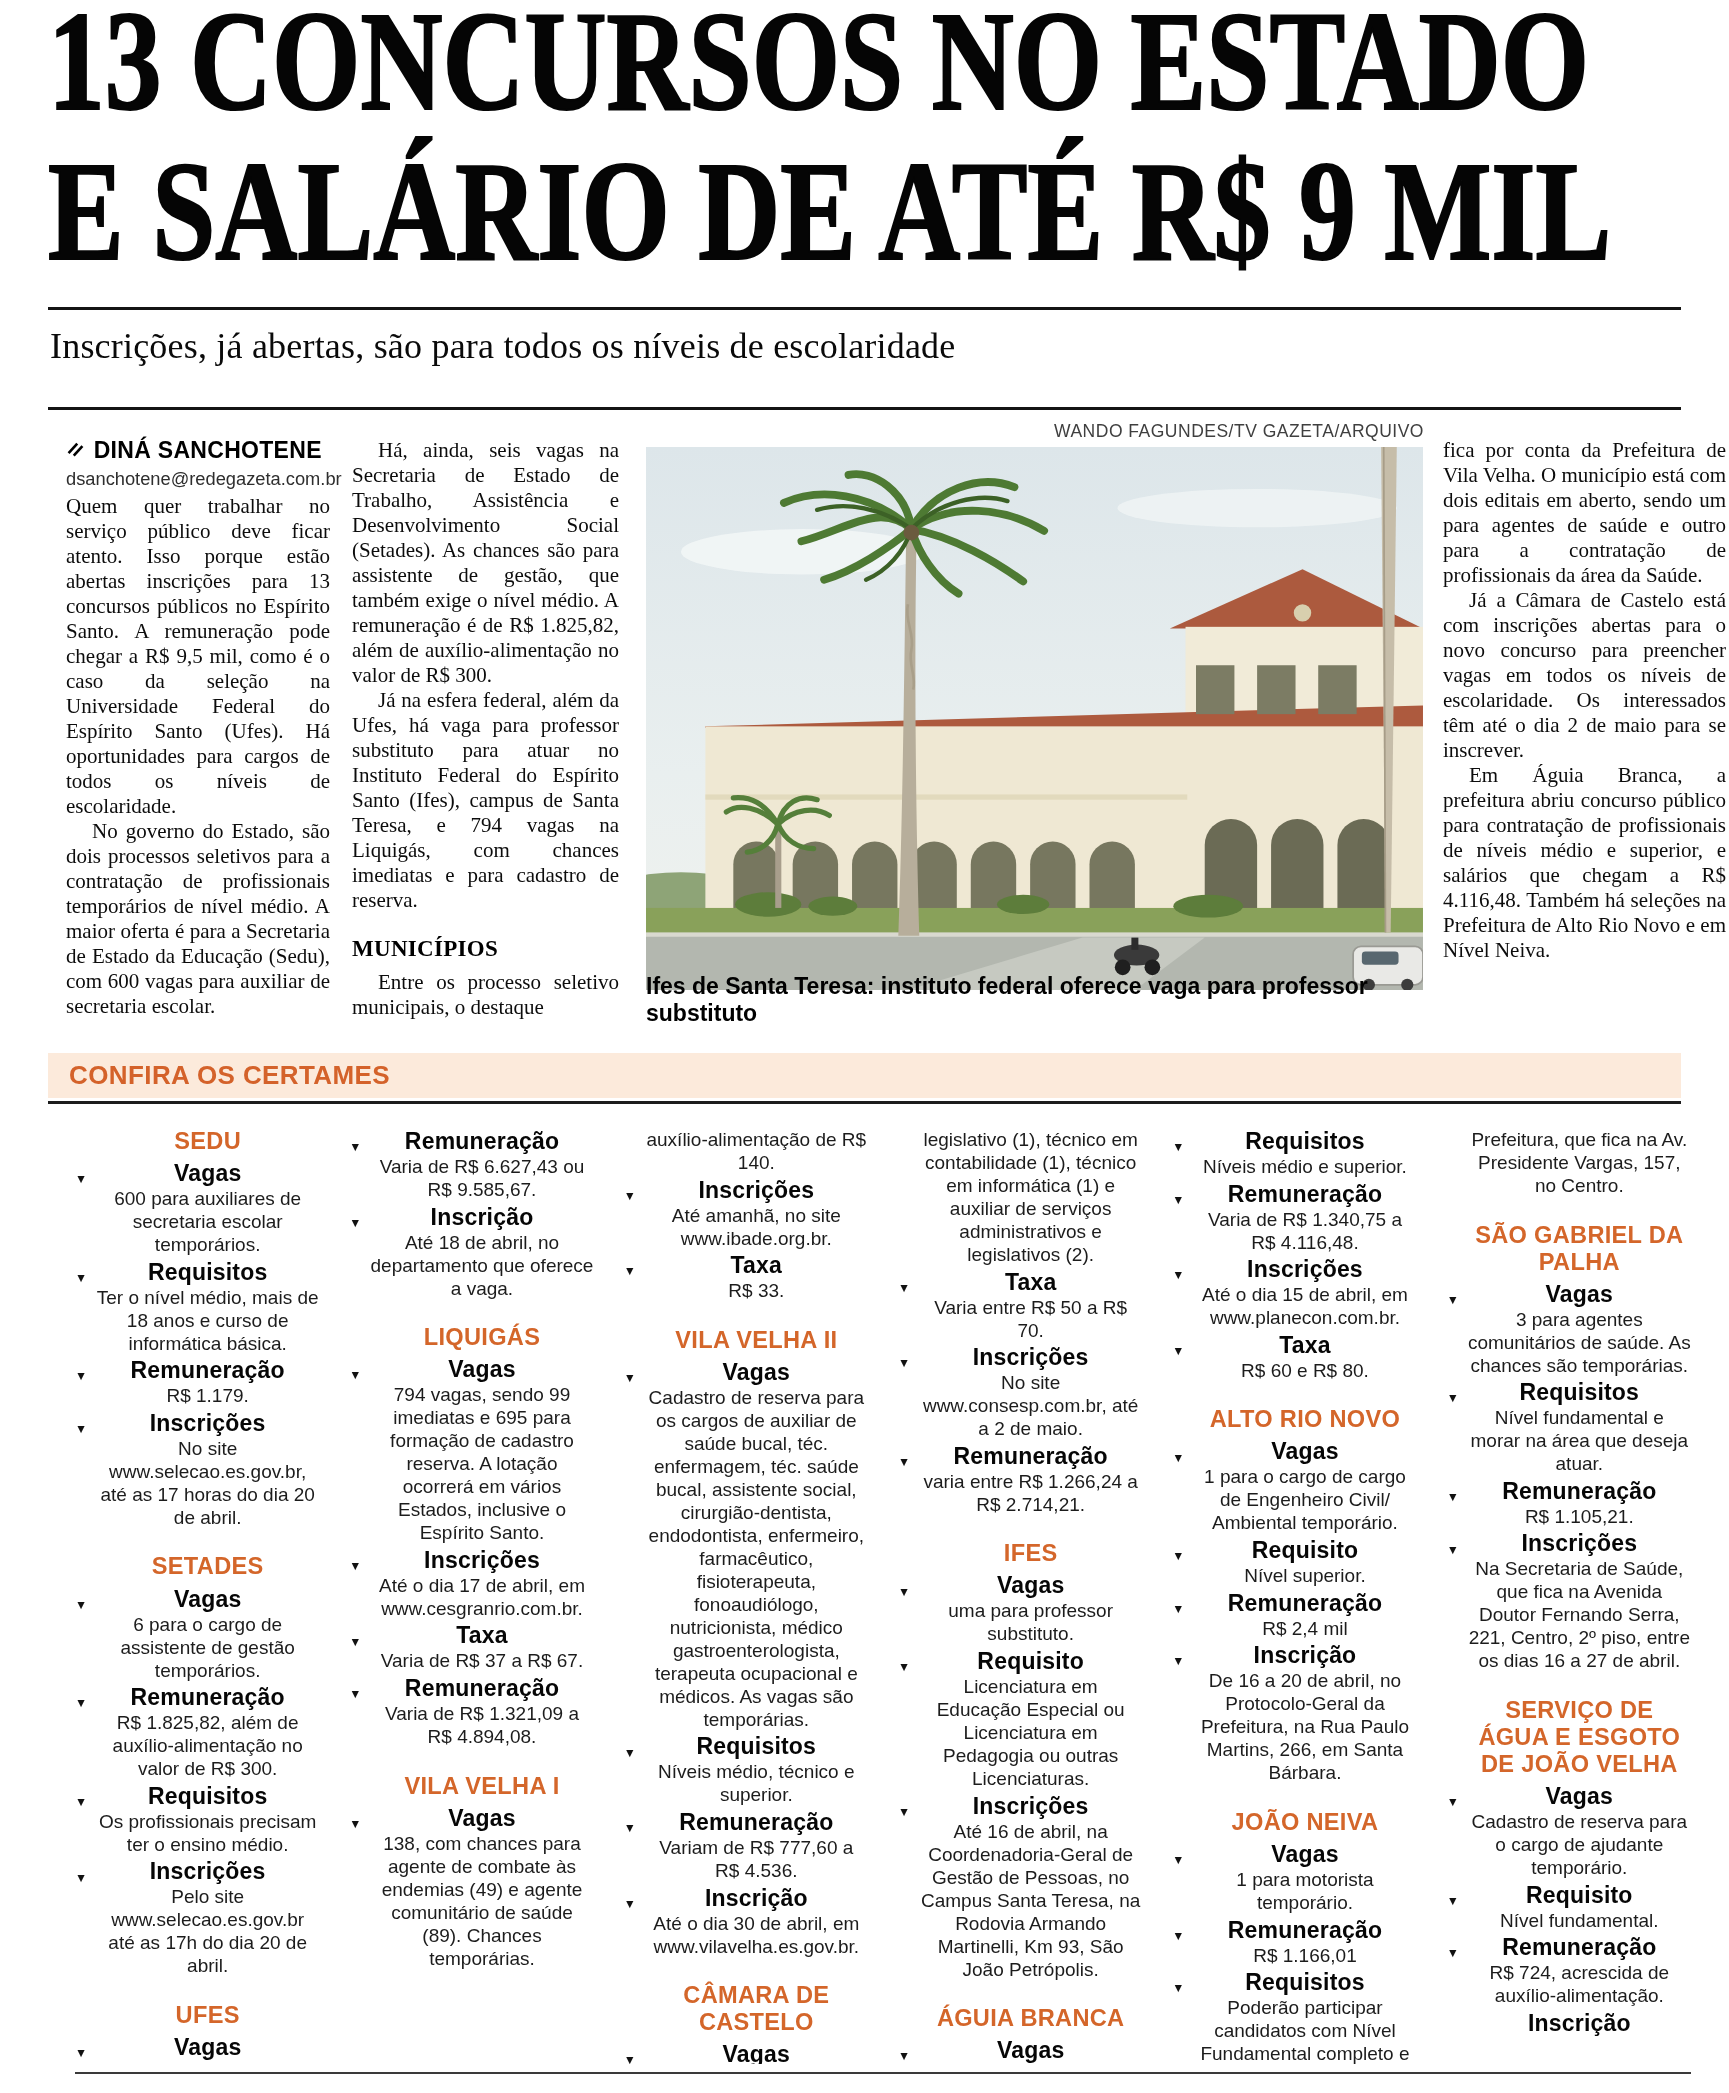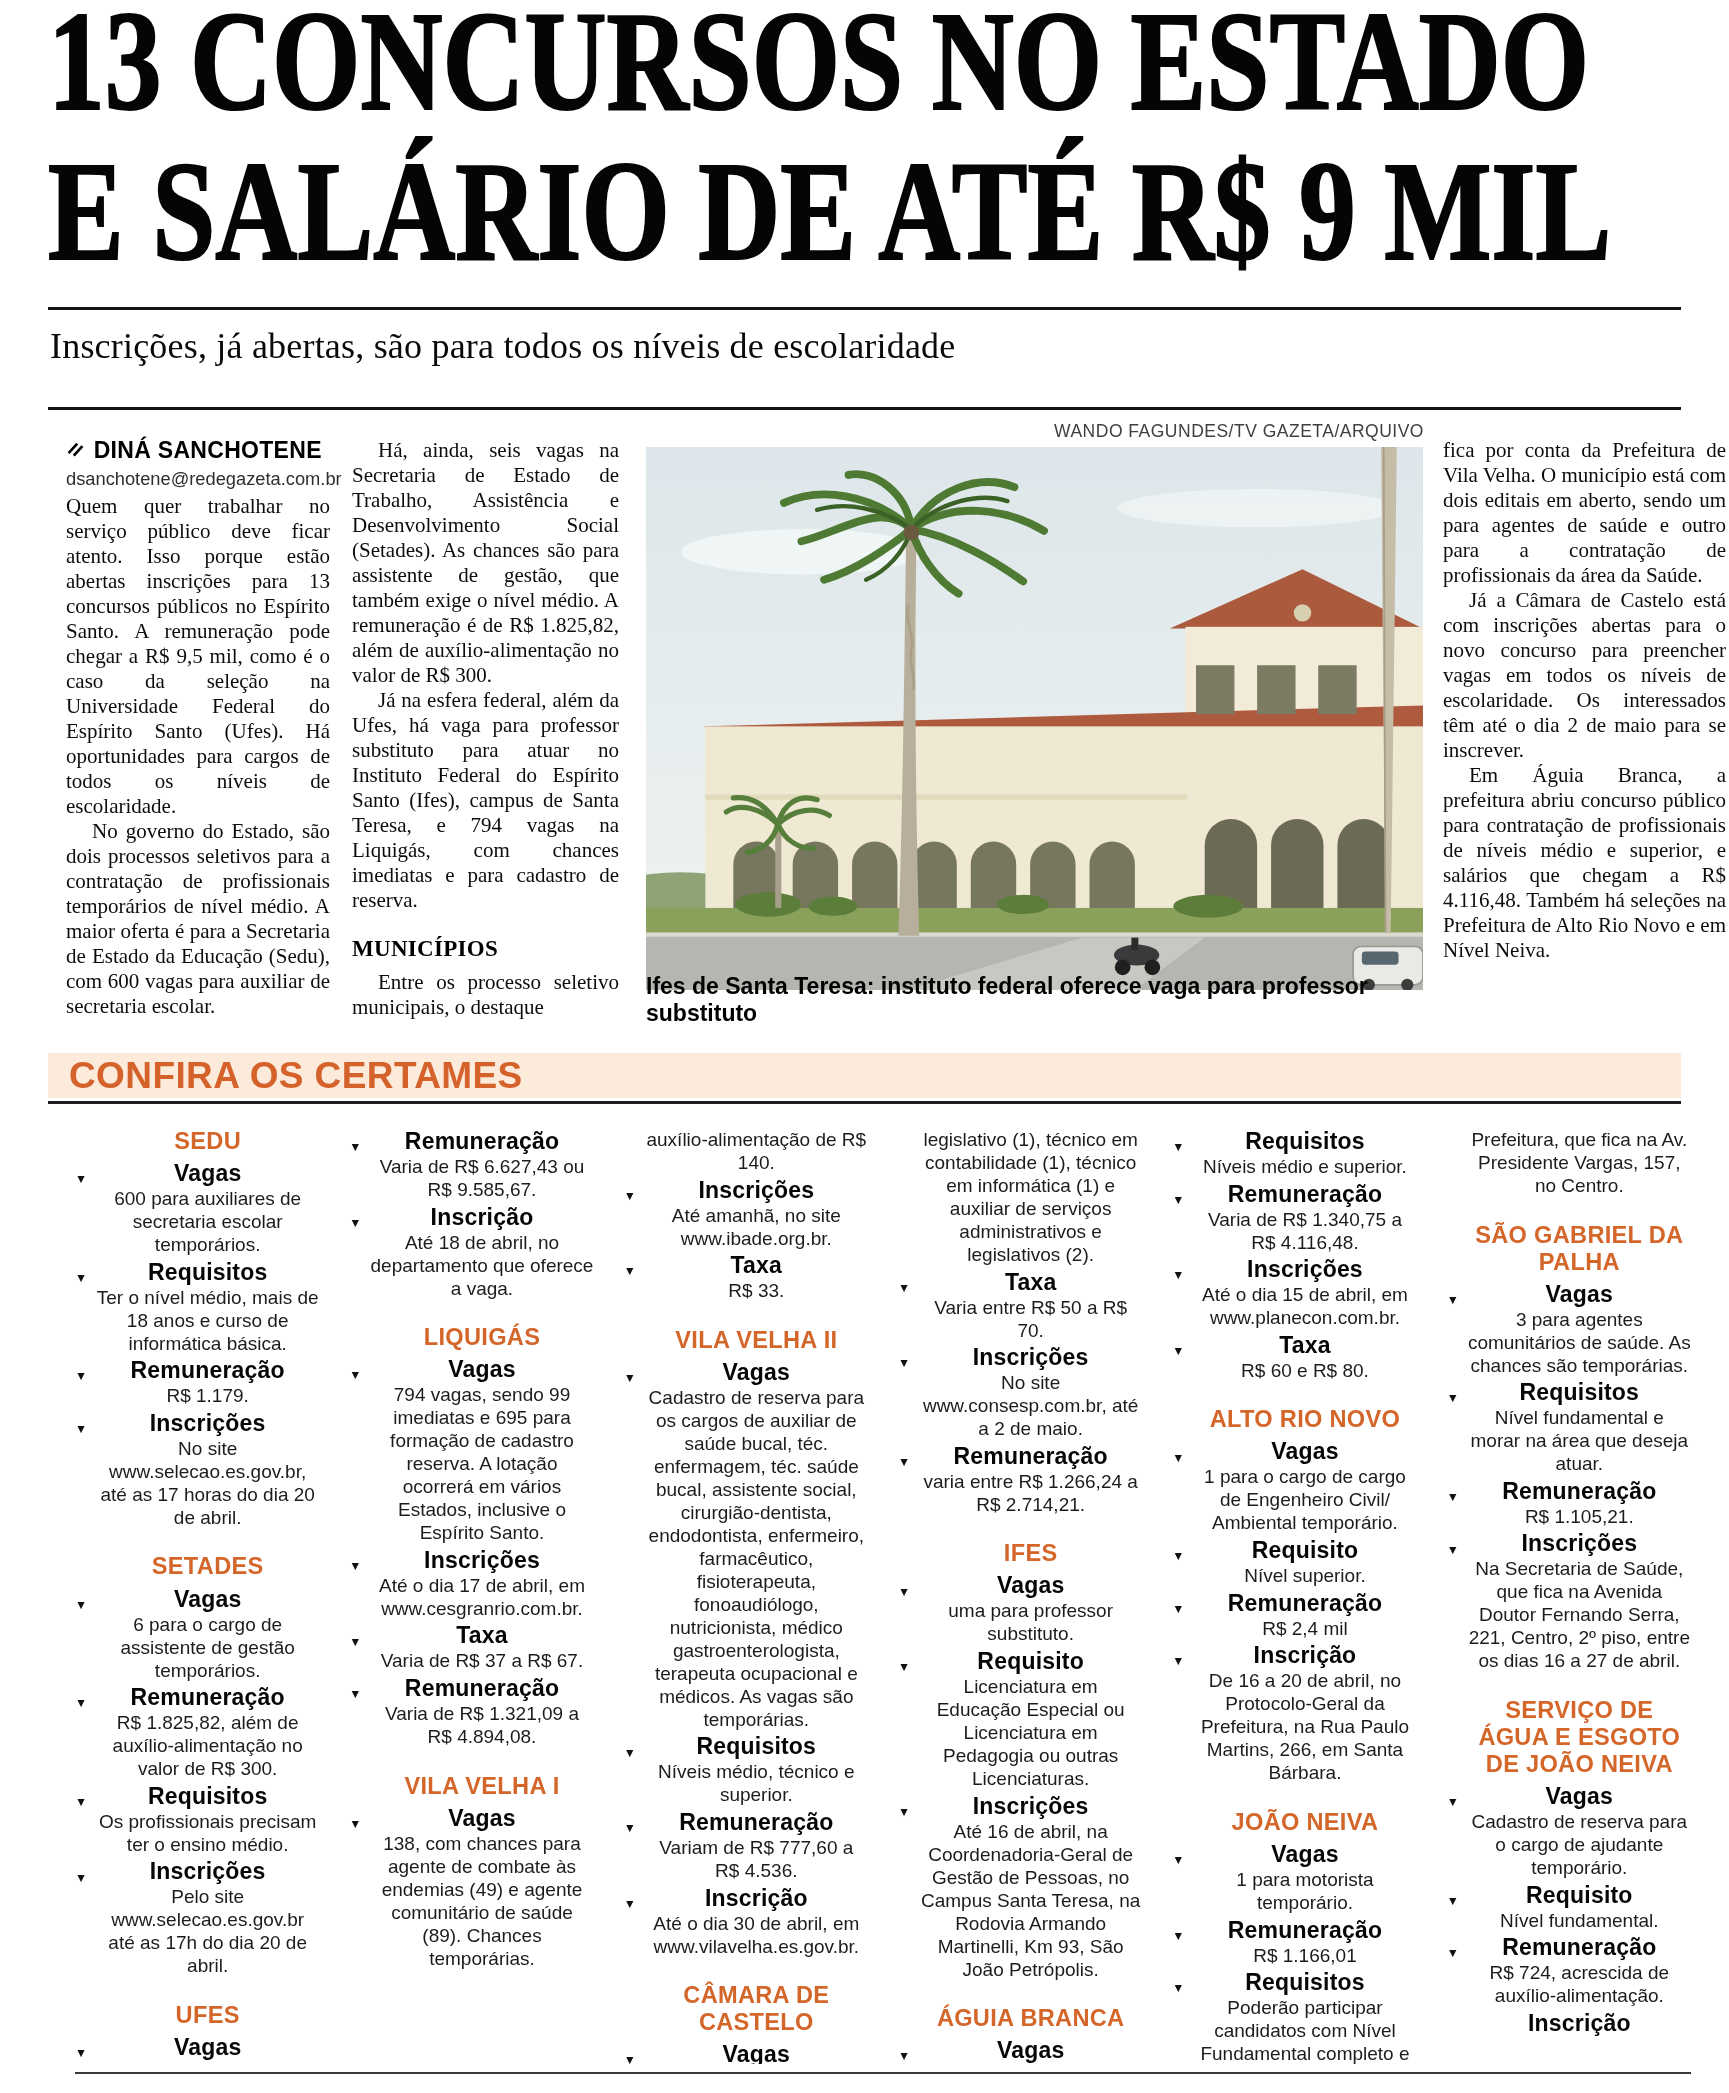--- a/index.html
+++ b/index.html
@@ -52,21 +52,21 @@
   }
   .photo-frame { position:absolute; left:646px; top:447px; width:777px; height:543px; overflow:hidden; background:#e8edee; }
   .photo-frame svg { display:block; }
   .photo-caption {
     position:absolute; left:646px; top:973px; width:779px;
     font-weight:700; font-size:23px; line-height:27px; color:#000;
   }
 
   
   .band { position:absolute; left:48px; top:1053px; width:1633px; height:45px; background:#fceadb; display:flex; align-items:center; }
-  .band-title { color:#d4622a; font-weight:700; font-size:37px; letter-spacing:0.4px; padding-left:21px; }
+  .band-title { color:#d4622a; font-weight:700; font-size:26px; letter-spacing:0.4px; padding-left:21px; }
   .band-rule { position:absolute; left:48px; top:1101px; width:1633px; height:2.6px; background:#1d1d1d; }
 
   .listings { position:absolute; left:75px; top:1128px; width:1616px; height:936px; display:flex; gap:30px; overflow:hidden; }
   .listing-col { flex:1; min-width:0; padding-left:21px; }
   .entry { margin-bottom:24.5px;text-align:center; }
   .entry-title { color:#d4662a; font-weight:700; font-size:23.6px; line-height:27px; letter-spacing:0.3px; margin-bottom:5.2px; }
   .field-label { position:relative; font-weight:700; font-size:23px; line-height:27px; color:#060606; letter-spacing:0.2px; }
   .field-label .tri { position:absolute; left:-21px; top:6.1px; font-size:12.2px; color:#111; }
   .field-text { font-size:19px; line-height:23px; color:#1c1c1c; margin-bottom:2.6px; }
   .bottom-rule { position:absolute; left:75px; top:2072px; width:1616px; height:1.7px; background:#3a3a3a; }
@@ -366,21 +366,21 @@
           <div class="field-label"><span class="tri">▼</span><span>Vagas</span></div>
           <div class="field-text">3 para agentes comunitários de saúde. As chances são temporárias.</div>
           <div class="field-label"><span class="tri">▼</span><span>Requisitos</span></div>
           <div class="field-text">Nível fundamental e morar na área que deseja atuar.</div>
           <div class="field-label"><span class="tri">▼</span><span>Remuneração</span></div>
           <div class="field-text">R$ 1.105,21.</div>
           <div class="field-label"><span class="tri">▼</span><span>Inscrições</span></div>
           <div class="field-text">Na Secretaria de Saúde, que fica na Avenida Doutor Fernando Serra, 221, Centro, 2º piso, entre os dias 16 a 27 de abril.</div>
         </div>
         <div class="entry">
-          <div class="entry-title">SERVIÇO DE ÁGUA E ESGOTO DE JOÃO NEIVA</div>
+          <div class="entry-title">SERVIÇO DE ÁGUA E ESGOTO DE JOÃO VELHA</div>
           <div class="field-label"><span class="tri">▼</span><span>Vagas</span></div>
           <div class="field-text">Cadastro de reserva para o cargo de ajudante temporário.</div>
           <div class="field-label"><span class="tri">▼</span><span>Requisito</span></div>
           <div class="field-text">Nível fundamental.</div>
           <div class="field-label"><span class="tri">▼</span><span>Remuneração</span></div>
           <div class="field-text">R$ 724, acrescida de auxílio-alimentação.</div>
           <div class="field-label"><span>Inscrição</span></div>
         </div>
       </div>
     </div>

